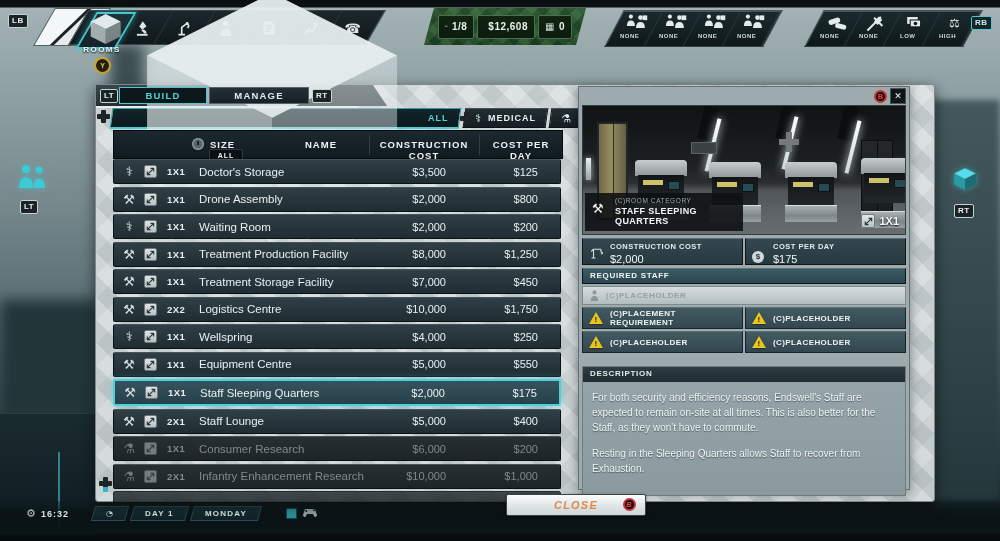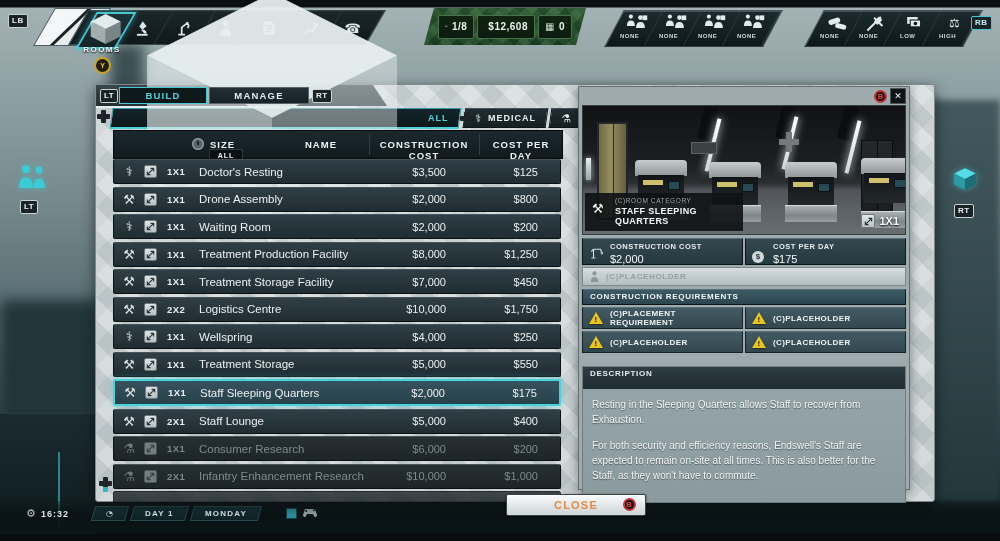--- a/index.html
+++ b/index.html
@@ -158,33 +158,33 @@
   .staffrow .stic{color:#8b979b;display:flex;}
   .staffrow .stic svg{width:11px;height:11px;}
   .reqgrid{display:grid;grid-template-columns:1fr 1fr;gap:2px;margin-top:2px;}
   .req-cell{height:20px;background:linear-gradient(180deg,#435a62,#33474f);border:1px solid #16242a;border-top-color:#5d7077;
     display:flex;align-items:center;gap:6px;padding:0 6px;color:#eff4f5;font-size:8px;font-weight:bold;letter-spacing:.4px;}
   .warn{position:relative;width:15px;height:13px;flex:0 0 15px;}
   .warn i{position:absolute;left:0;top:0;width:0;height:0;border-left:7px solid transparent;border-right:7px solid transparent;border-bottom:12px solid #e9c41c;
     filter:drop-shadow(0 1px 1px rgba(0,0,0,.45));}
   .warn b{position:absolute;left:0;width:14px;top:3px;text-align:center;font-size:8px;color:#23210f;font-style:normal;}
   .descwrap{margin-top:13px;border:1px solid #6e7c80;}
-  .deschead{height:22px;background:linear-gradient(180deg,#2e3d43,#1f2c31);color:#e2eaec;font-size:8px;font-weight:bold;letter-spacing:.7px;
+  .deschead{height:15px;background:linear-gradient(180deg,#2e3d43,#1f2c31);color:#e2eaec;font-size:8px;font-weight:bold;letter-spacing:.7px;
     line-height:13px;padding:0 7px;}
   .descbody{min-height:104px;background:linear-gradient(180deg,#95a4a8,#8b9a9e);padding:8px 9px;box-sizing:border-box;
     color:#f0f5f6;font-size:10px;line-height:1.5;text-shadow:0 1px 1px rgba(22,32,35,.55);}
   .descbody p{margin:0 0 11px 0;}
 
   
   .action-btn{position:absolute;top:494px;height:20px;width:138px;z-index:8;background:linear-gradient(180deg,#fbfdfd,#dfe5e6 55%,#ced5d6);
     border:1px solid #394448;border-radius:2px;box-shadow:0 1px 3px rgba(0,0,0,.55);display:flex;align-items:center;justify-content:center;
     font-size:11px;font-weight:bold;letter-spacing:1.2px;cursor:pointer;}
   .action-btn .key{position:absolute;right:9px;top:3px;}
   #buildBtn{left:357px;color:#3cae62;}
-  #closeBtn{left:506px;color:#e28a47;}
+  #closeBtn{left:506px;color:#e28a47;font-style:italic;}
   .version{position:absolute;left:295px;top:516px;width:310px;text-align:center;z-index:3;
     font-size:10px;font-style:italic;color:#4b585c;}
 
   
   .hudstrip{position:absolute;left:0;top:501px;width:1000px;height:32px;z-index:2;
     background:linear-gradient(180deg,rgba(14,26,29,.35),rgba(9,18,20,.9) 45%,#0a1517);}
   .hudleft{position:absolute;left:0;top:413px;width:96px;height:120px;z-index:1;
     background:linear-gradient(180deg,#1a2b30,#0e1b1e);border-top:1px solid #2b3c40;}
   .pbtn{position:absolute;width:20px;height:17px;display:flex;align-items:center;justify-content:center;color:#c9d5d7;font-size:9px;
     background:rgba(16,30,34,.5);border:1px solid #22343833;border:1px solid #223438;}
@@ -550,21 +550,21 @@
 
     <div class="rows" id="rowsBox">
   <div class="trow">
     <span class="cat-ic g">⚕</span>
     <span class="size-badge">
             <svg viewBox="0 0 10 10">
               <path d="M1.5 8.5 L8.5 1.5 M5 1.5 h3.5 v3.5 M1.5 5 v3.5 h3.5" stroke="currentColor" stroke-width="1.3" fill="none"></path>
             </svg>
           </span>
     <span class="size-txt">1X1</span>
-    <span class="rname">Doctor's Resting</span>
+    <span class="rname">Doctor's Storage</span>
     <span class="rcost">$3,500</span>
     <span class="rday">$125</span>
   </div>
 
   <div class="trow">
     <span class="cat-ic g">⚒</span>
     <span class="size-badge">
             <svg viewBox="0 0 10 10">
               <path d="M1.5 8.5 L8.5 1.5 M5 1.5 h3.5 v3.5 M1.5 5 v3.5 h3.5" stroke="currentColor" stroke-width="1.3" fill="none"></path>
             </svg>
@@ -641,21 +641,21 @@
   </div>
 
   <div class="trow">
     <span class="cat-ic g">⚒</span>
     <span class="size-badge">
             <svg viewBox="0 0 10 10">
               <path d="M1.5 8.5 L8.5 1.5 M5 1.5 h3.5 v3.5 M1.5 5 v3.5 h3.5" stroke="currentColor" stroke-width="1.3" fill="none"></path>
             </svg>
           </span>
     <span class="size-txt">1X1</span>
-    <span class="rname">Treatment Storage</span>
+    <span class="rname">Equipment Centre</span>
     <span class="rcost">$5,000</span>
     <span class="rday">$550</span>
   </div>
 
   <div class="trow selected">
     <span class="cat-ic g">⚒</span>
     <span class="size-badge">
             <svg viewBox="0 0 10 10">
               <path d="M1.5 8.5 L8.5 1.5 M5 1.5 h3.5 v3.5 M1.5 5 v3.5 h3.5" stroke="currentColor" stroke-width="1.3" fill="none"></path>
             </svg>
@@ -781,31 +781,31 @@
         <div class="cc-label">CONSTRUCTION COST</div>
         <div class="cc-value">$2,000</div>
       </div>
       <div class="cost-cell">
         <span class="cc-ic"><span class="coin">$</span></span>
         <div class="cc-label">COST PER DAY</div>
         <div class="cc-value">$175</div>
       </div>
     </div>
 
+    <div class="secbar">REQUIRED STAFF</div>
     <div class="staffrow">
       <span class="stic">
           <svg viewBox="0 0 10 12">
             <circle cx="5" cy="2.6" r="2.2" fill="currentColor"></circle>
             <path d="M1 12 Q1 6.5 5 6.5 Q9 6.5 9 12 Z" fill="currentColor"></path>
           </svg>
         </span>
       <span>(C)PLACEHOLDER</span>
     </div>
 
-    <div class="secbar">CONSTRUCTION REQUIREMENTS</div>
     <div class="reqgrid" id="reqGrid">
   <div class="req-cell">
     <span class="warn">
             <i></i>
             <b>!</b>
           </span>
     <span class="req-txt">(C)PLACEMENT REQUIREMENT</span>
   </div>
 
   <div class="req-cell">
@@ -829,22 +829,22 @@
             <i></i>
             <b>!</b>
           </span>
     <span class="req-txt">(C)PLACEHOLDER</span>
   </div>
 </div>
 
     <div class="descwrap">
       <div class="deschead">DESCRIPTION</div>
       <div class="descbody" id="descBody">
+          <p>For both security and efficiency reasons, Endswell's Staff are expected to remain on-site at all times. This is also better for the Staff, as they won't have to commute.</p>
           <p>Resting in the Sleeping Quarters allows Staff to recover from Exhaustion.</p>
-          <p>For both security and efficiency reasons, Endswell's Staff are expected to remain on-site at all times. This is also better for the Staff, as they won't have to commute.</p>
         </div>
     </div>
   </div>
 
   <div class="action-btn" id="closeBtn">
     <span>CLOSE</span>
     <span class="key b">B</span>
   </div>
 
 </div>

